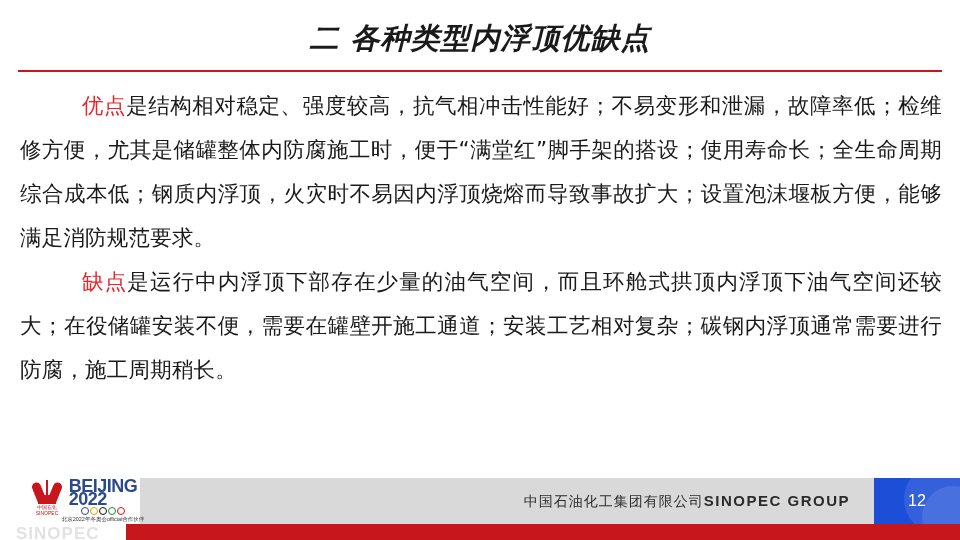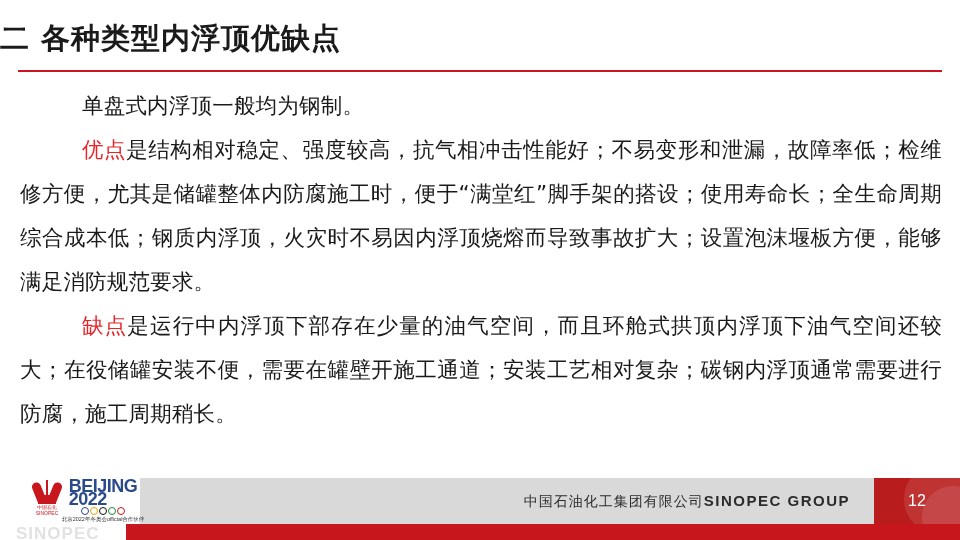--- a/index.html
+++ b/index.html
@@ -21,20 +21,22 @@
     background: #ffffff;
   }
 
   
   .title-area {
     position: absolute;
     top: 10px;
     left: 0;
     width: 960px;
     height: 62px;
+    text-align: center;
+    font-style: italic;
   }
   .slide-title {
     font-family: "DejaVu Sans", "Liberation Sans", sans-serif;
     font-size: 29px;
     font-weight: bold;
     color: #1a1a1a;
     letter-spacing: 1px;
     line-height: 56px;
     white-space: nowrap;
   }
@@ -226,21 +228,21 @@
     letter-spacing: 1.5px;
   }
 
   
   .page-block {
     position: absolute;
     right: 0;
     bottom: 16px;
     width: 86px;
     height: 46px;
-    background: #b91c1c;
+    background: #1d4ed8;
     overflow: hidden;
   }
   .page-block::before {
     content: "";
     position: absolute;
     right: -14px;
     top: -14px;
     width: 70px;
     height: 70px;
     border-radius: 50%;
@@ -286,23 +288,20 @@
 
 <div class="slide">
 
   <div class="title-area">
     <div class="slide-title">二  各种类型内浮顶优缺点</div>
   </div>
   <div class="title-rule"></div>
 
   <div class="body-area">
 
-    <p class="para first">
-      <span>单盘式内浮顶一般均为钢制。</span>
-    </p>
 
     <p class="para indented">
       <span class="kw">优点</span><span>是结构相对稳定、强度较高，抗气相冲击性能好；不易变形和泄漏，故障率低；检维修方便，尤其是储罐整体内防腐施工时，便于“满堂红”脚手架的搭设；使用寿命长；全生命周期综合成本低；钢质内浮顶，火灾时不易因内浮顶烧熔而导致事故扩大；设置泡沫堰板方便，能够满足消防规范要求。</span>
     </p>
 
     <p class="para indented">
       <span class="kw">缺点</span><span>是运行中内浮顶下部存在少量的油气空间，而且环舱式拱顶内浮顶下油气空间还较大；在役储罐安装不便，需要在罐壁开施工通道；安装工艺相对复杂；碳钢内浮顶通常需要进行防腐，施工周期稍长。</span>
     </p>
 
   </div>

